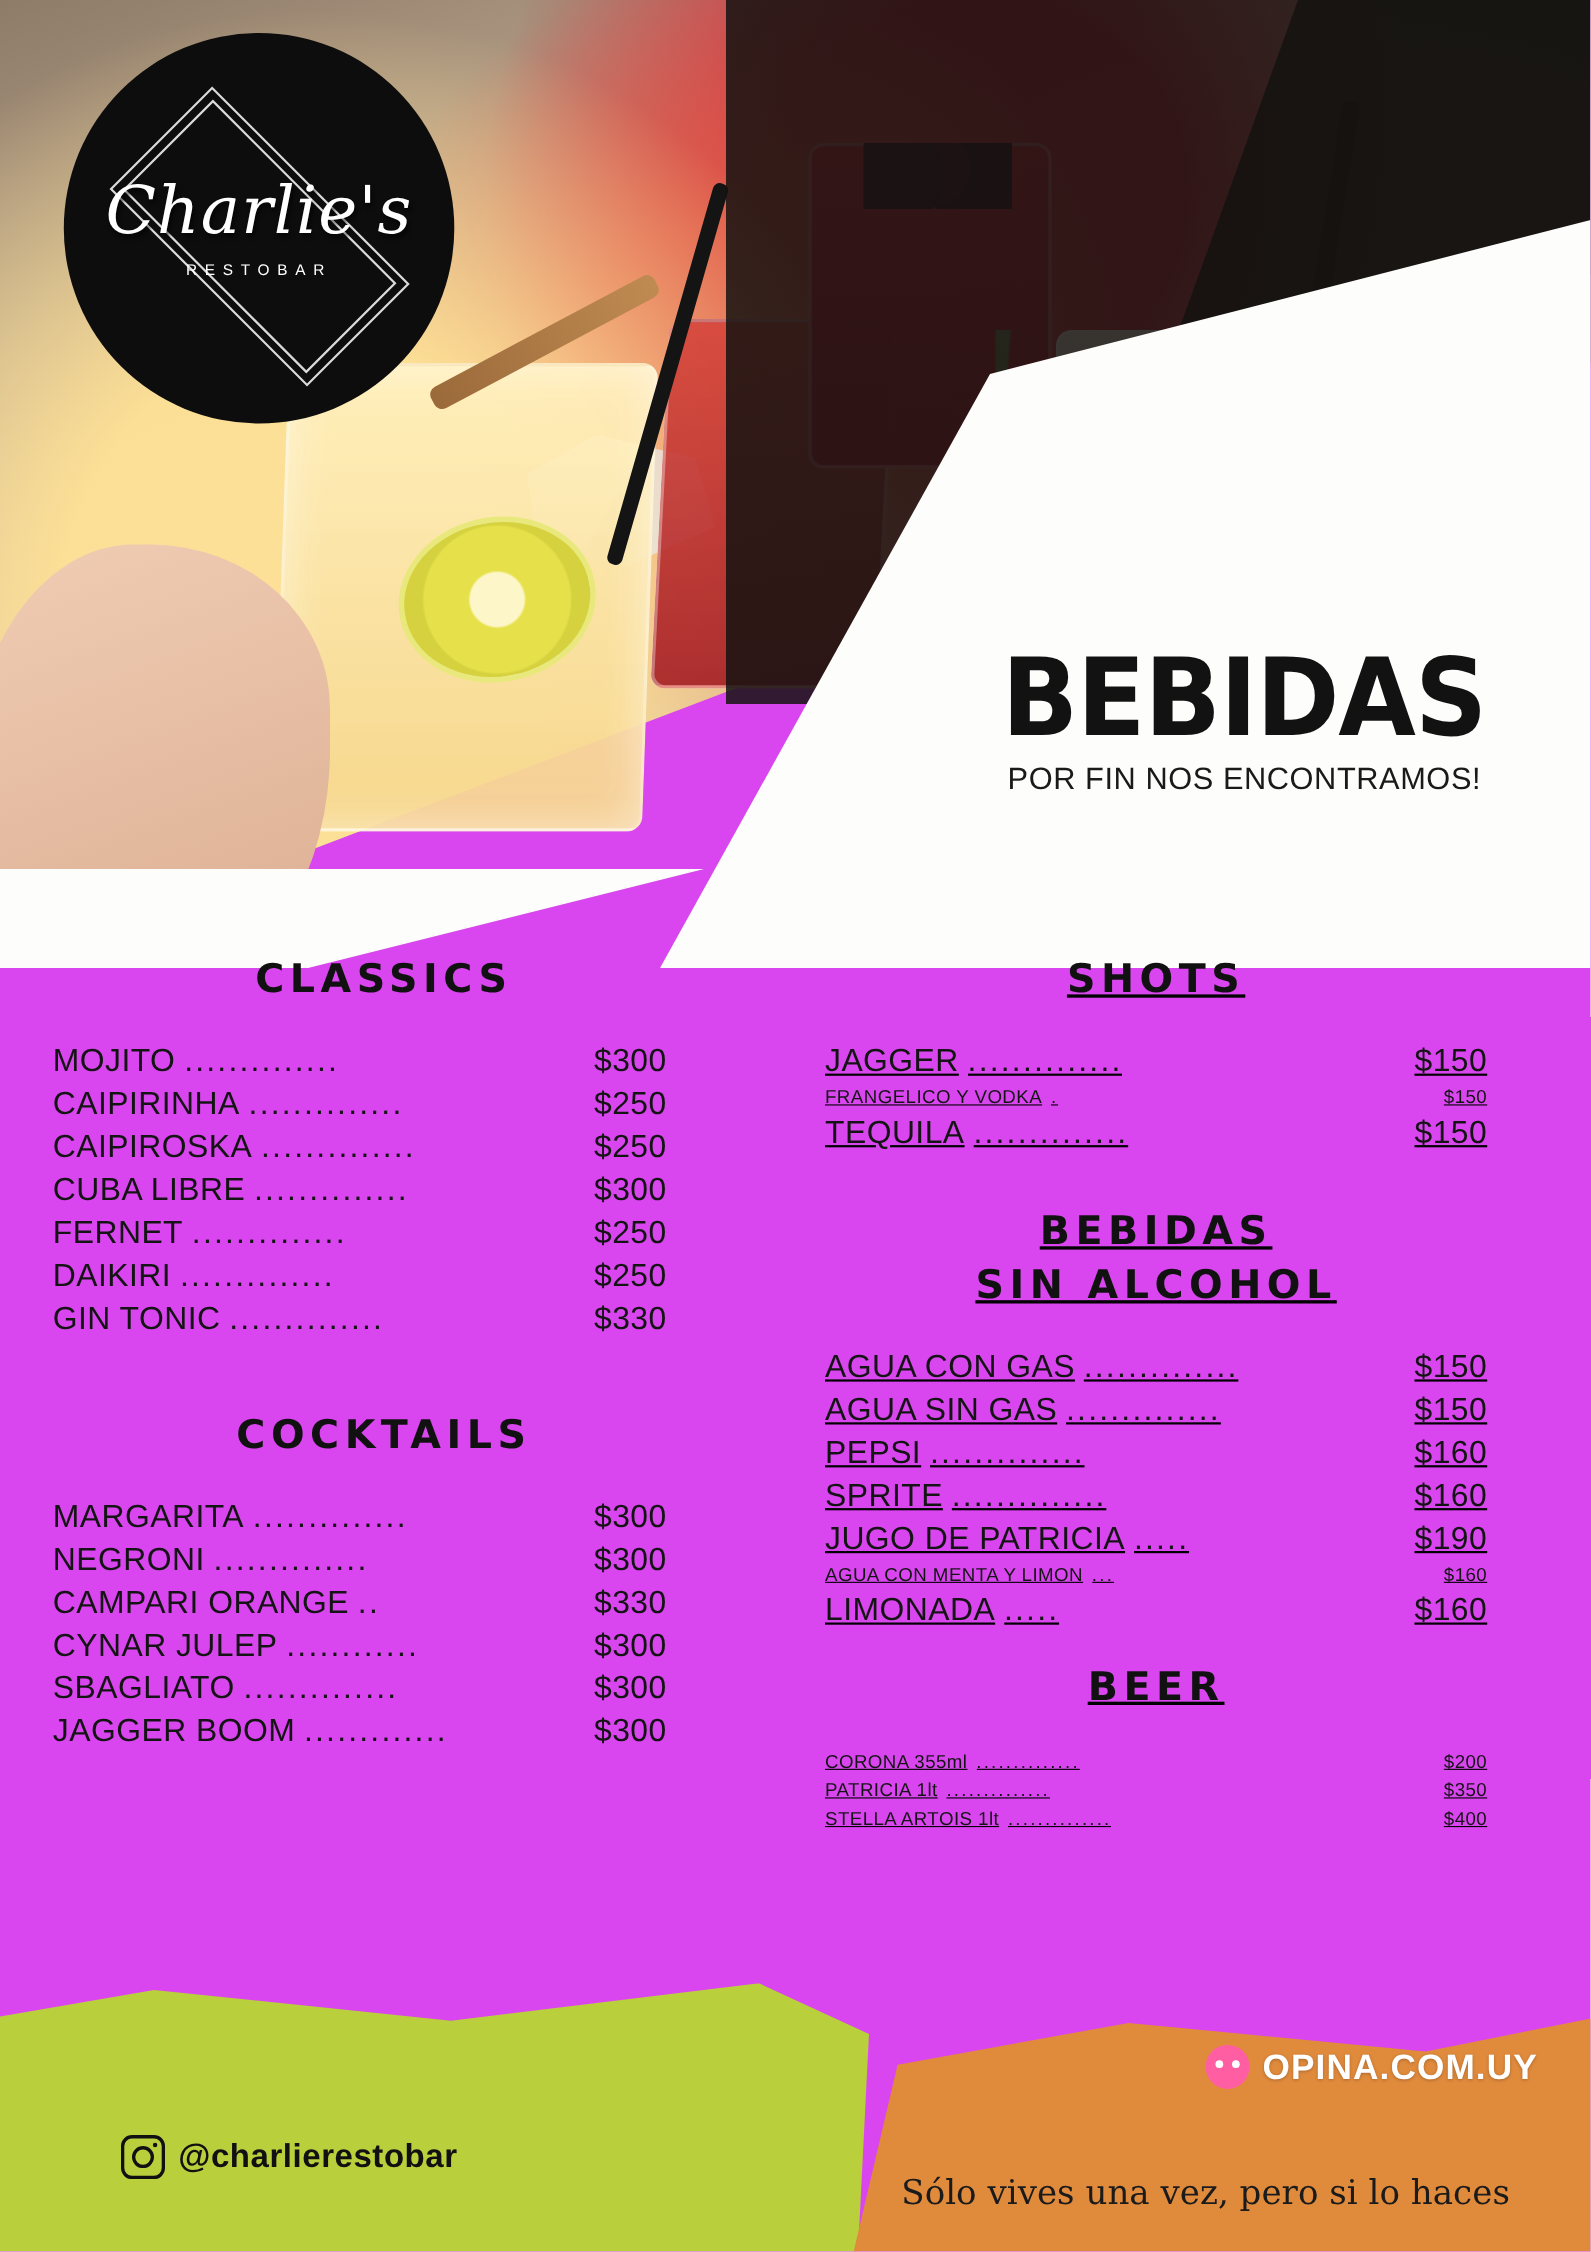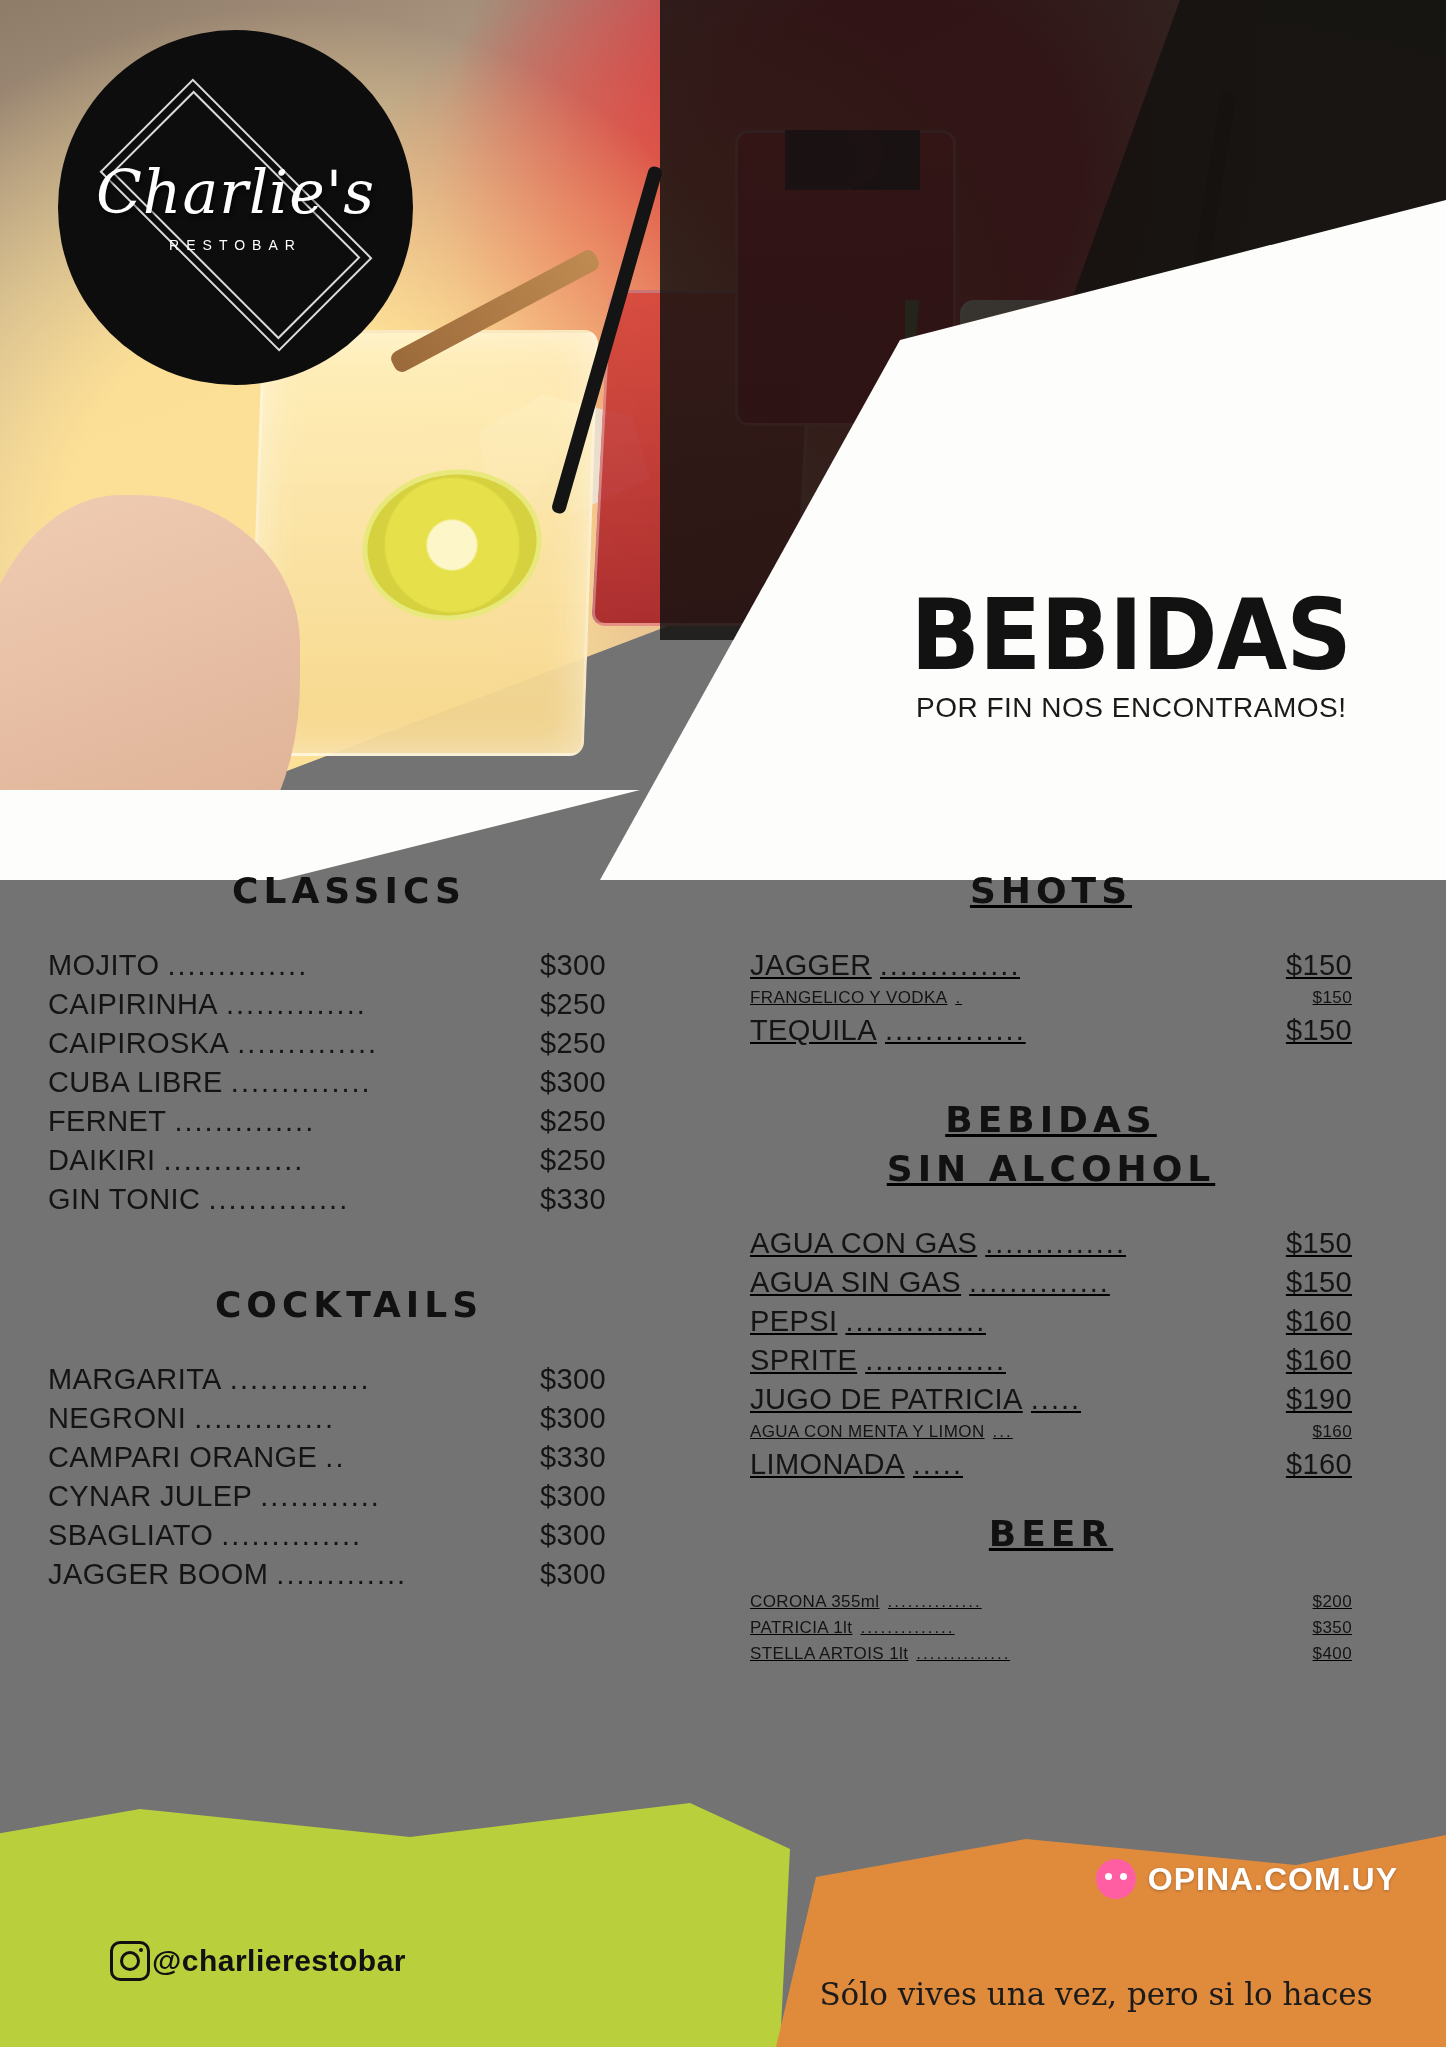--- a/index.html
+++ b/index.html
@@ -7,21 +7,21 @@
     padding: 0;
     background: #ffffff;
   }
   body {
     font-family: "Liberation Sans", sans-serif;
   }
   .page {
     position: relative;
     width: 1446px;
     height: 2047px;
-    background: #737373;
+    background: #d946ef;
     overflow: hidden;
   }
 
   
   .hero {
     position: absolute;
     left: 0; top: 0;
     width: 1446px;
     height: 880px;
     overflow: hidden;
@@ -309,21 +309,21 @@
     right: -10px; bottom: 0;
     width: 680px; height: 230px;
     background: #e08a3c;
     clip-path: polygon(40px 60px, 250px 22px, 520px 48px, 690px 14px, 690px 230px, 0 230px);
   }
   .handle {
     position: absolute;
     left: 110px; bottom: 66px;
     display: flex;
     align-items: center;
-    gap: 2px;
+    gap: 12px;
     z-index: 30;
   }
   .ig-icon {
     width: 34px; height: 34px;
     border: 3px solid #111;
     border-radius: 10px;
     position: relative;
   }
   .ig-icon::after {
     content: "";

